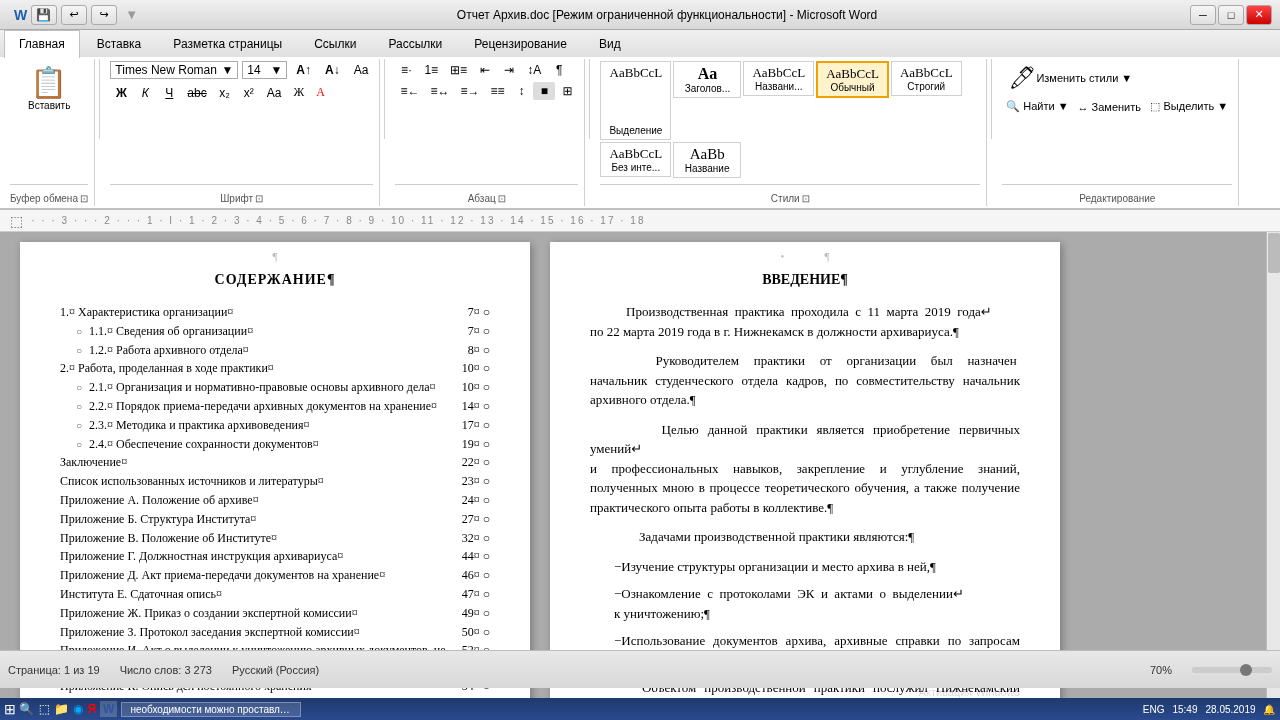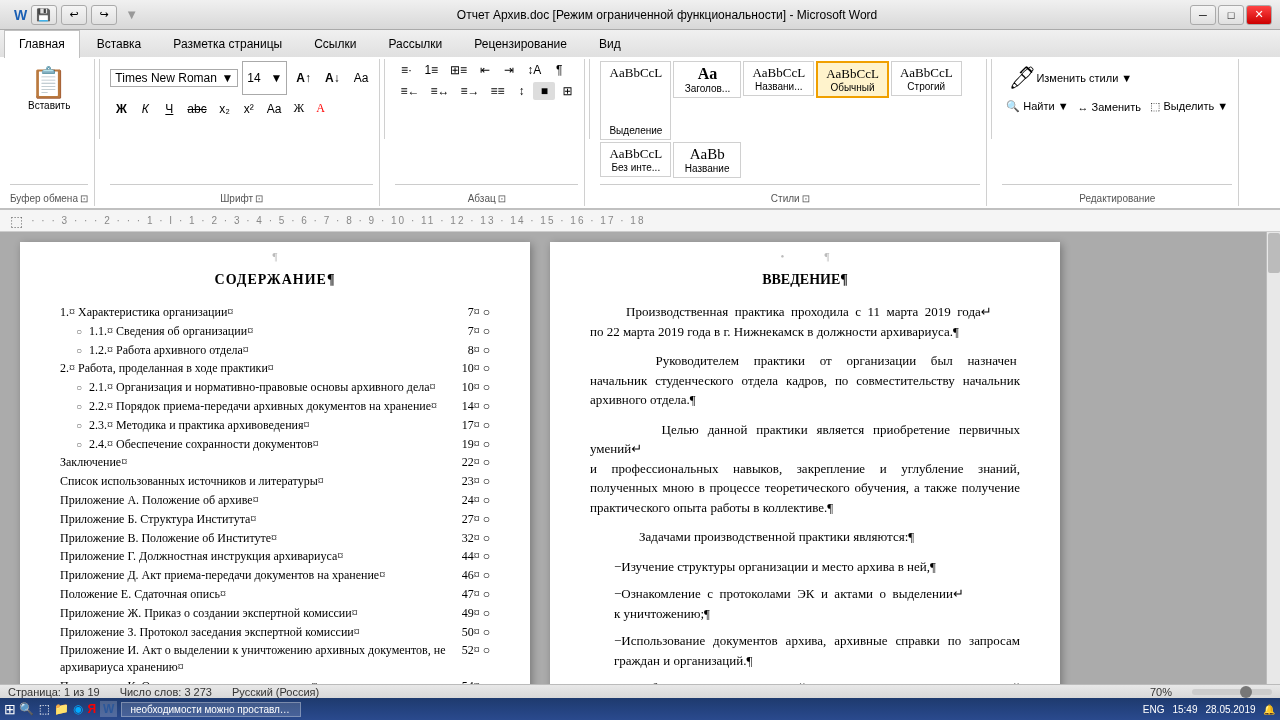--- a/index.html
+++ b/index.html
@@ -133,21 +133,21 @@
       padding: 1px 4px;
       font-family: Arial, sans-serif;
       font-size: 12px;
       width: 128px;
     }
     .size-selector {
       display: flex;
       align-items: flex-start;
       border: 1px solid #aaa;
       background: white;
-      padding: 9px 4px;
+      padding: 1px 4px;
       font-family: Arial, sans-serif;
       font-size: 12px;
       width: 45px;
     }
 
     
     .ruler {
       height: 22px;
       background: #f5f5f5;
       border-bottom: 1px solid #ccc;
@@ -233,32 +233,32 @@
     .intro-list-item {
       margin-left: 24px;
       margin-bottom: 8px;
       font-size: 13px;
       line-height: 1.5;
       text-align: justify;
     }
 
     
     .status-bar {
-      height: 14px;
+      height: 38px;
       background: linear-gradient(to bottom, #e8e8e8, #d8d8d8);
       border-top: 1px solid #bbb;
       display: flex;
       align-items: center;
       padding: 0 8px;
       font-family: Arial, sans-serif;
       font-size: 11px;
       color: #333;
       gap: 20px;
       position: absolute;
-      bottom: 22px;
+      bottom: 32px;
       left: 0;
       right: 0;
     }
 
     
     .taskbar {
       height: 22px;
       background: linear-gradient(to bottom, #1e3a6e, #2a4a8e);
       position: absolute;
       bottom: 0;
@@ -624,21 +624,21 @@
       </div>
       <div class="toc-entry">
         <span class="toc-left">Приложение Г. Должностная инструкция архивариуса¤</span>
         <span class="toc-right">44¤ ○</span>
       </div>
       <div class="toc-entry">
         <span class="toc-left">Приложение Д. Акт приема-передачи документов на хранение¤</span>
         <span class="toc-right">46¤ ○</span>
       </div>
       <div class="toc-entry">
-        <span class="toc-left">Положение Е. Сдаточная опись¤</span>
+        <span class="toc-left">Института Е. Сдаточная опись¤</span>
         <span class="toc-right">47¤ ○</span>
       </div>
       <div class="toc-entry">
         <span class="toc-left">Приложение Ж. Приказ о создании экспертной комиссии¤</span>
         <span class="toc-right">49¤ ○</span>
       </div>
       <div class="toc-entry">
         <span class="toc-left">Приложение З. Протокол заседания экспертной комиссии¤</span>
         <span class="toc-right">50¤ ○</span>
       </div>

